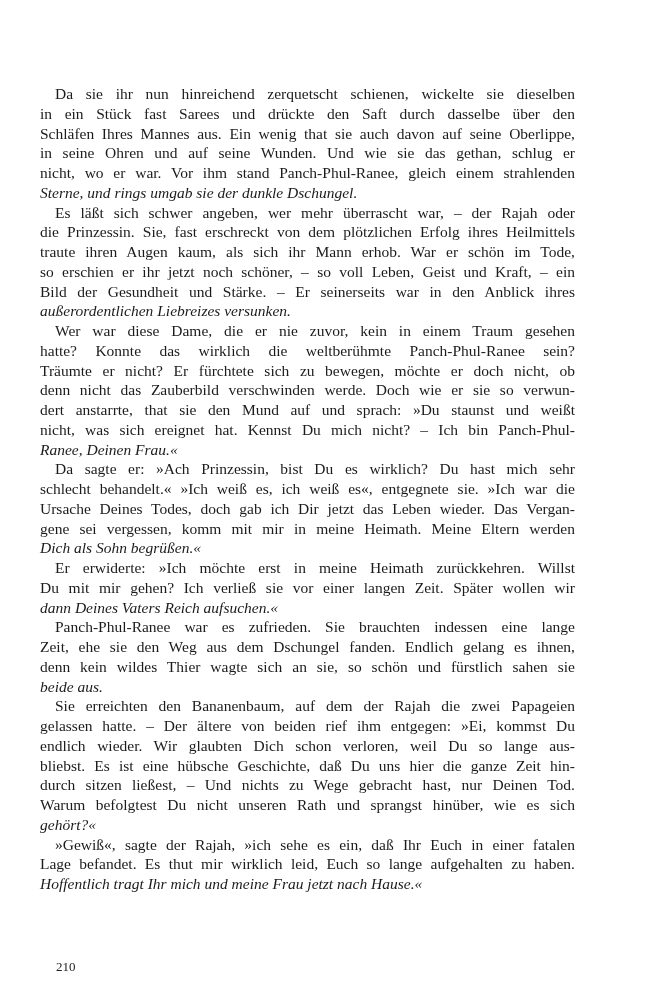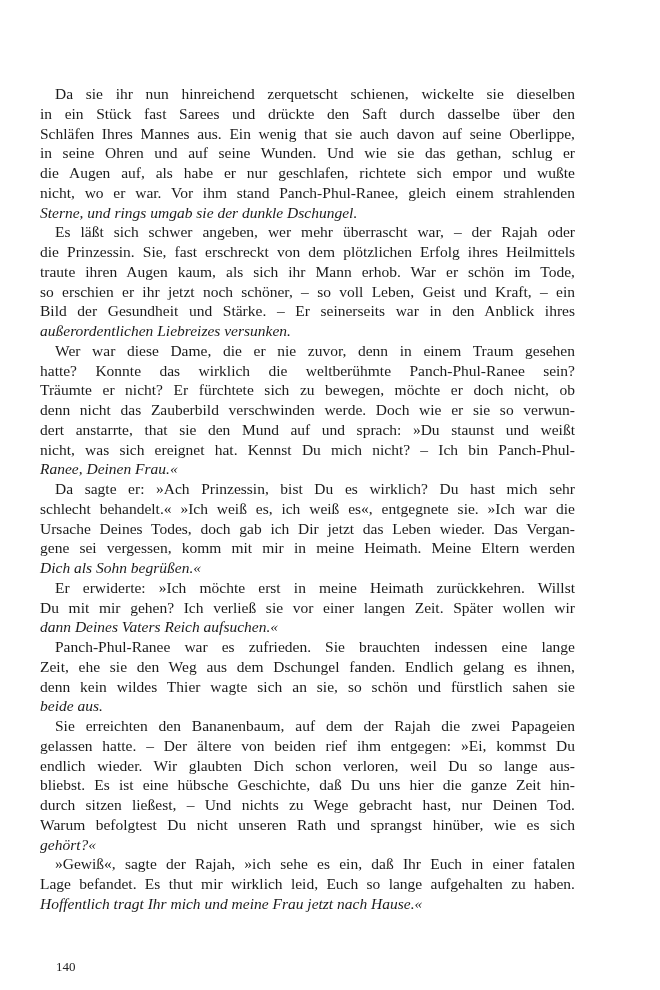--- a/index.html
+++ b/index.html
@@ -62,34 +62,33 @@
 </head>
 <body>
 
 <div class="page">
   <div class="text-block">
       <div class="paragraph">
         <div class="line para-start">Da sie ihr nun hinreichend zerquetscht schienen, wickelte sie dieselben</div>
         <div class="line">in ein Stück fast Sarees und drückte den Saft durch dasselbe über den</div>
         <div class="line">Schläfen Ihres Mannes aus. Ein wenig that sie auch davon auf seine Oberlippe,</div>
         <div class="line">in seine Ohren und auf seine Wunden. Und wie sie das gethan, schlug er</div>
-        <div class="line">die Augen auf, als habe er nur geschlafen, richtete sich empor und wußte</div>
         <div class="line">nicht, wo er war. Vor ihm stand Panch-Phul-Ranee, gleich einem strahlenden</div>
         <div class="line para-end">Sterne, und rings umgab sie der dunkle Dschungel.</div>
       </div>
       <div class="paragraph">
         <div class="line para-start">Es läßt sich schwer angeben, wer mehr überrascht war, – der Rajah oder</div>
         <div class="line">die Prinzessin. Sie, fast erschreckt von dem plötzlichen Erfolg ihres Heilmittels</div>
         <div class="line">traute ihren Augen kaum, als sich ihr Mann erhob. War er schön im Tode,</div>
         <div class="line">so erschien er ihr jetzt noch schöner, – so voll Leben, Geist und Kraft, – ein</div>
         <div class="line">Bild der Gesundheit und Stärke. – Er seinerseits war in den Anblick ihres</div>
         <div class="line para-end">außerordentlichen Liebreizes versunken.</div>
       </div>
       <div class="paragraph">
-        <div class="line para-start">Wer war diese Dame, die er nie zuvor, denn in einem Traum gesehen</div>
+        <div class="line para-start">Wer war diese Dame, die er nie zuvor, kein in einem Traum gesehen</div>
         <div class="line">hatte? Konnte das wirklich die weltberühmte Panch-Phul-Ranee sein?</div>
         <div class="line">Träumte er nicht? Er fürchtete sich zu bewegen, möchte er doch nicht, ob</div>
         <div class="line">denn nicht das Zauberbild verschwinden werde. Doch wie er sie so verwun-</div>
         <div class="line">dert anstarrte, that sie den Mund auf und sprach: »Du staunst und weißt</div>
         <div class="line">nicht, was sich ereignet hat. Kennst Du mich nicht? – Ich bin Panch-Phul-</div>
         <div class="line para-end">Ranee, Deinen Frau.«</div>
       </div>
       <div class="paragraph">
         <div class="line para-start">Da sagte er: »Ach Prinzessin, bist Du es wirklich? Du hast mich sehr</div>
         <div class="line">schlecht behandelt.« »Ich weiß es, ich weiß es«, entgegnete sie. »Ich war die</div>
@@ -116,14 +115,14 @@
         <div class="line">durch sitzen ließest, – Und nichts zu Wege gebracht hast, nur Deinen Tod.</div>
         <div class="line">Warum befolgtest Du nicht unseren Rath und sprangst hinüber, wie es sich</div>
         <div class="line para-end">gehört?«</div>
       </div>
       <div class="paragraph">
         <div class="line para-start">»Gewiß«, sagte der Rajah, »ich sehe es ein, daß Ihr Euch in einer fatalen</div>
         <div class="line">Lage befandet. Es thut mir wirklich leid, Euch so lange aufgehalten zu haben.</div>
         <div class="line para-end">Hoffentlich tragt Ihr mich und meine Frau jetzt nach Hause.«</div>
       </div>
     </div>
-  <div class="page-number">140</div>
+  <div class="page-number">210</div>
 </div>
 
 </body></html>

